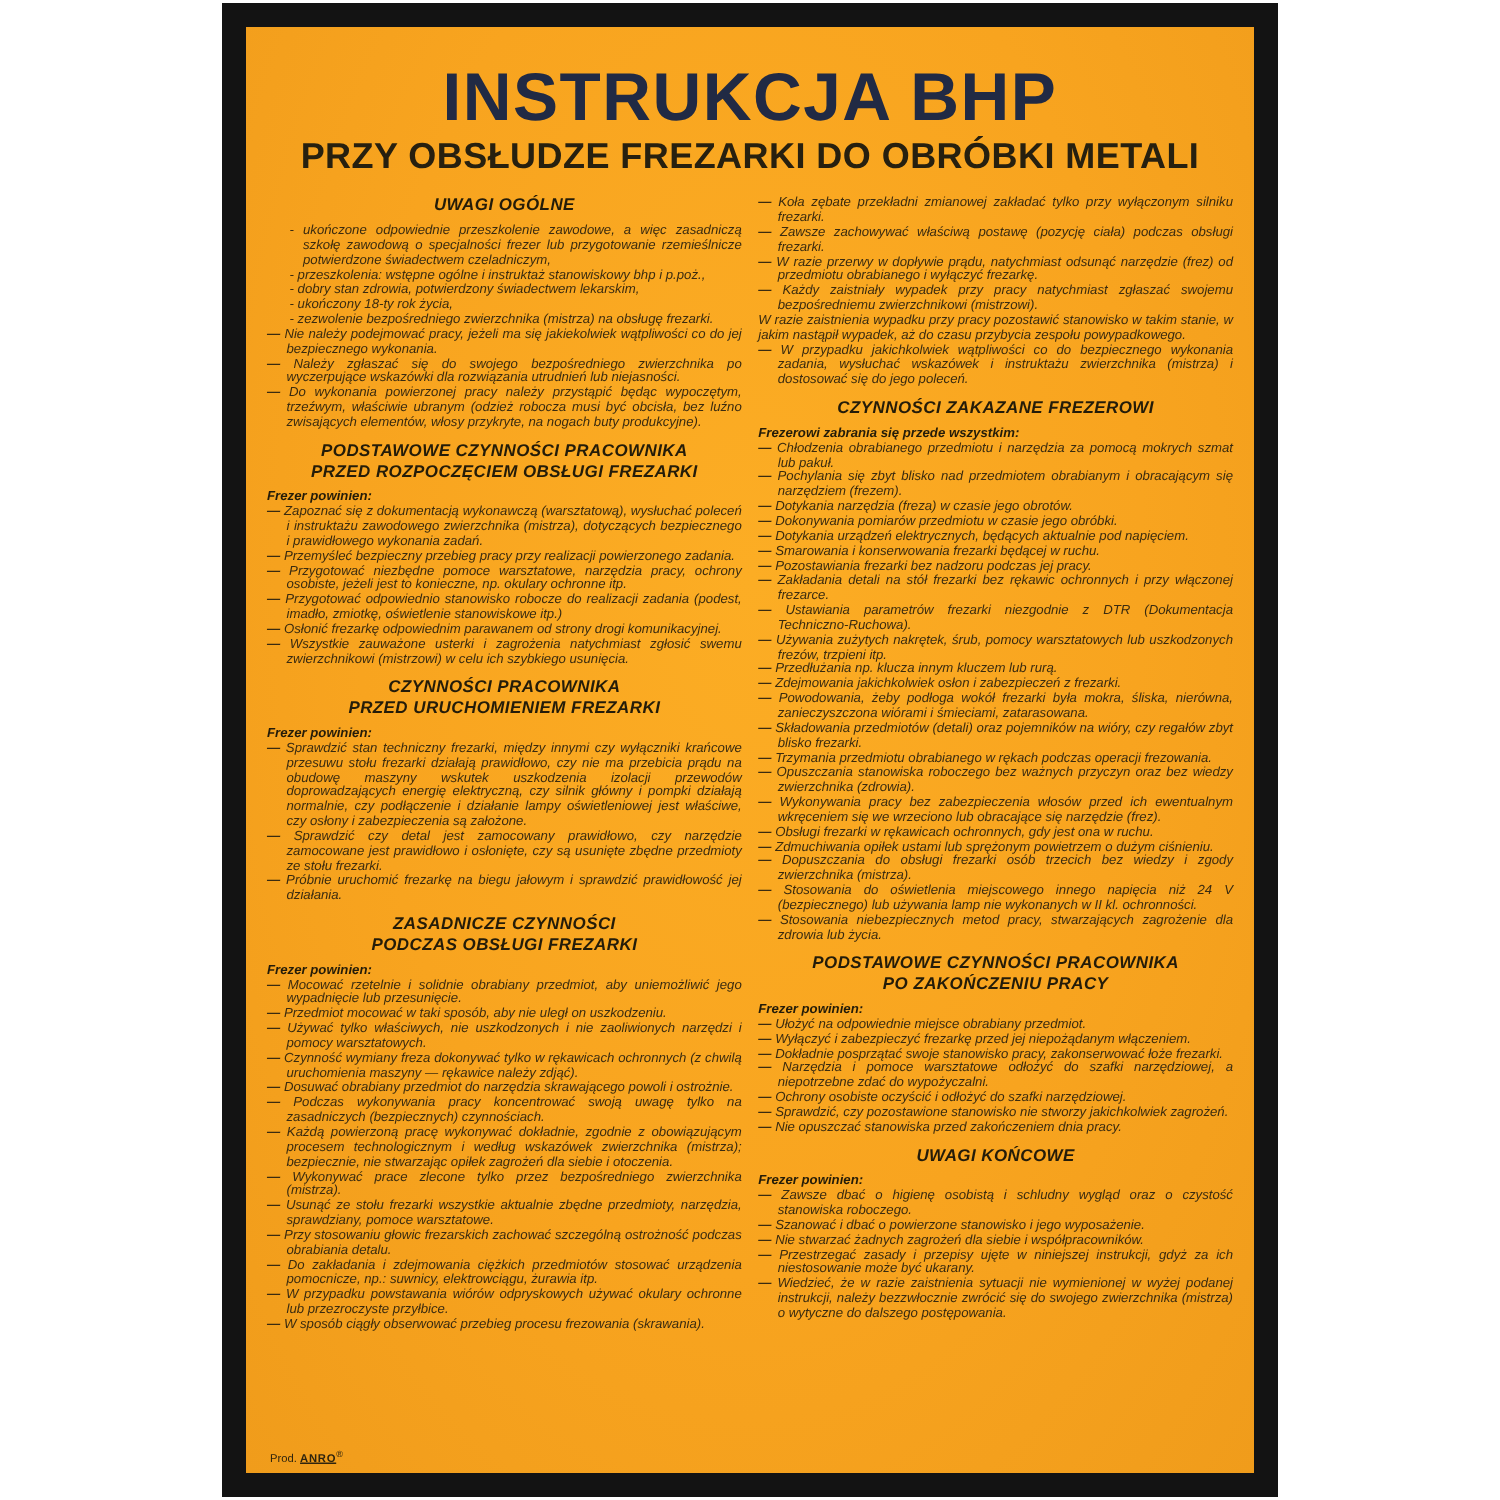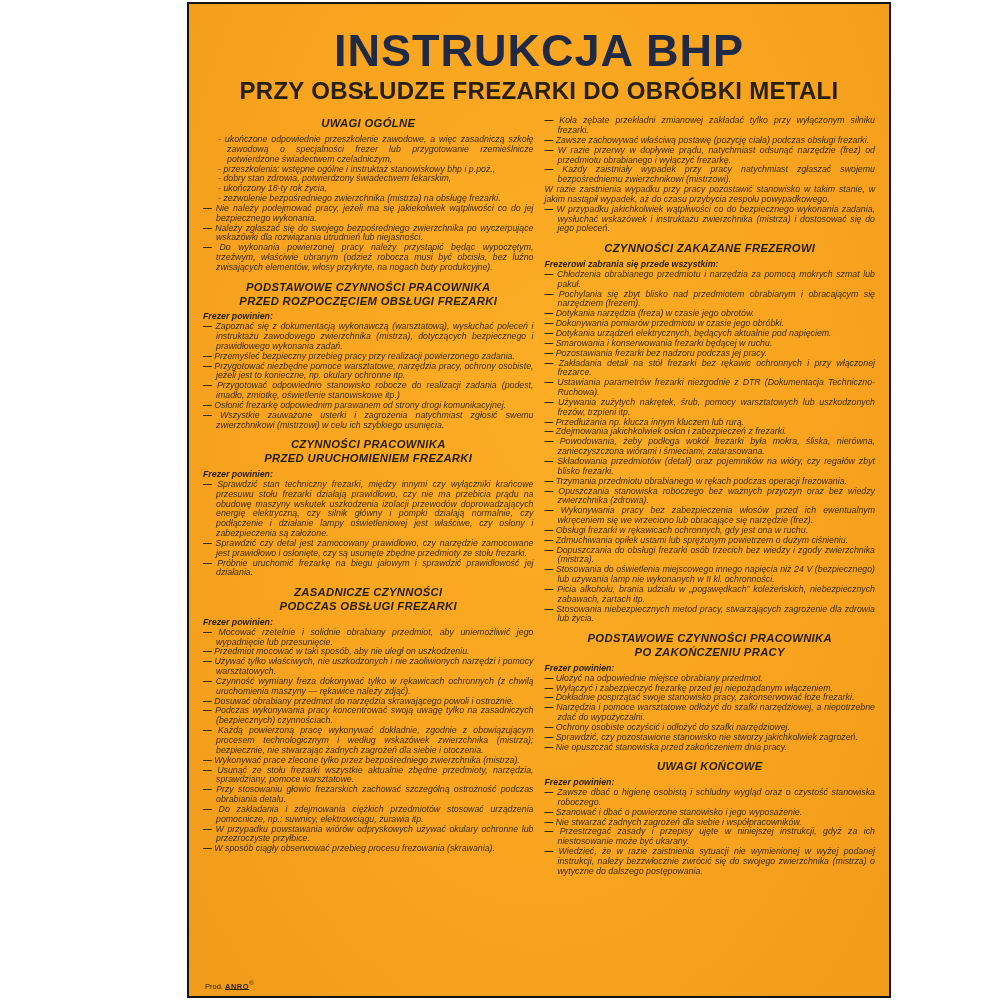--- a/index.html
+++ b/index.html
@@ -2,21 +2,21 @@
 <html lang="pl"><head>
 <meta charset="utf-8">
 <style>
   html,body{margin:0;padding:0;}
   body{
     width:1000px;height:1000px;position:relative;background:#ffffff;
     font-family:"Liberation Sans","DejaVu Sans",sans-serif;overflow:hidden;
   }
   .frame{
     position:absolute;left:148px;top:2px;width:704px;height:996px;
-    background:#131313;box-sizing:border-box;padding:2px;margin-left:39px;
+    background:#131313;box-sizing:border-box;padding:16px;
   }
   .sheet{
     width:100%;height:100%;box-sizing:border-box;
     background:radial-gradient(ellipse at 50% 38%, #fcad24 0%, #f8a41f 55%, #f09c1b 100%);
     padding:6px 14px 4px 14px;position:relative;overflow:hidden;
   }
   .title-block{text-align:center;margin-top:18px;}
   .main-title{
     font-size:45px;font-weight:bold;letter-spacing:1px;color:#212a44;
     line-height:1.0;margin:0;
@@ -105,21 +105,21 @@
               <div>ZASADNICZE CZYNNOŚCI</div>
               <div>PODCZAS OBSŁUGI FREZARKI</div>
             </h3>
             <div class="lead">Frezer powinien:</div>
             <div class="item"><span class="dash">— </span><span>Mocować rzetelnie i solidnie obrabiany przedmiot, aby uniemożliwić jego wypadnięcie lub przesunięcie.</span></div>
             <div class="item"><span class="dash">— </span><span>Przedmiot mocować w taki sposób, aby nie uległ on uszkodzeniu.</span></div>
             <div class="item"><span class="dash">— </span><span>Używać tylko właściwych, nie uszkodzonych i nie zaoliwionych narzędzi i pomocy warsztatowych.</span></div>
             <div class="item"><span class="dash">— </span><span>Czynność wymiany freza dokonywać tylko w rękawicach ochronnych (z chwilą uruchomienia maszyny — rękawice należy zdjąć).</span></div>
             <div class="item"><span class="dash">— </span><span>Dosuwać obrabiany przedmiot do narzędzia skrawającego powoli i ostrożnie.</span></div>
             <div class="item"><span class="dash">— </span><span>Podczas wykonywania pracy koncentrować swoją uwagę tylko na zasadniczych (bezpiecznych) czynnościach.</span></div>
-            <div class="item"><span class="dash">— </span><span>Każdą powierzoną pracę wykonywać dokładnie, zgodnie z obowiązującym procesem technologicznym i według wskazówek zwierzchnika (mistrza); bezpiecznie, nie stwarzając żadnych zagrożeń dla siebie i otoczenia.</span></div>
+            <div class="item"><span class="dash">— </span><span>Każdą powierzoną pracę wykonywać dokładnie, zgodnie z obowiązującym procesem technologicznym i według wskazówek zwierzchnika (mistrza); bezpiecznie, nie stwarzając opiłek zagrożeń dla siebie i otoczenia.</span></div>
             <div class="item"><span class="dash">— </span><span>Wykonywać prace zlecone tylko przez bezpośredniego zwierzchnika (mistrza).</span></div>
             <div class="item"><span class="dash">— </span><span>Usunąć ze stołu frezarki wszystkie aktualnie zbędne przedmioty, narzędzia, sprawdziany, pomoce warsztatowe.</span></div>
             <div class="item"><span class="dash">— </span><span>Przy stosowaniu głowic frezarskich zachować szczególną ostrożność podczas obrabiania detalu.</span></div>
             <div class="item"><span class="dash">— </span><span>Do zakładania i zdejmowania ciężkich przedmiotów stosować urządzenia pomocnicze, np.: suwnicy, elektrowciągu, żurawia itp.</span></div>
             <div class="item"><span class="dash">— </span><span>W przypadku powstawania wiórów odpryskowych używać okulary ochronne lub przezroczyste przyłbice.</span></div>
             <div class="item"><span class="dash">— </span><span>W sposób ciągły obserwować przebieg procesu frezowania (skrawania).</span></div>
           </div>
         </div>
       <div class="col">
           <div class="poster-section">
@@ -149,21 +149,20 @@
             <div class="item"><span class="dash">— </span><span>Zdejmowania jakichkolwiek osłon i zabezpieczeń z frezarki.</span></div>
             <div class="item"><span class="dash">— </span><span>Powodowania, żeby podłoga wokół frezarki była mokra, śliska, nierówna, zanieczyszczona wiórami i śmieciami, zatarasowana.</span></div>
             <div class="item"><span class="dash">— </span><span>Składowania przedmiotów (detali) oraz pojemników na wióry, czy regałów zbyt blisko frezarki.</span></div>
             <div class="item"><span class="dash">— </span><span>Trzymania przedmiotu obrabianego w rękach podczas operacji frezowania.</span></div>
             <div class="item"><span class="dash">— </span><span>Opuszczania stanowiska roboczego bez ważnych przyczyn oraz bez wiedzy zwierzchnika (zdrowia).</span></div>
             <div class="item"><span class="dash">— </span><span>Wykonywania pracy bez zabezpieczenia włosów przed ich ewentualnym wkręceniem się we wrzeciono lub obracające się narzędzie (frez).</span></div>
             <div class="item"><span class="dash">— </span><span>Obsługi frezarki w rękawicach ochronnych, gdy jest ona w ruchu.</span></div>
             <div class="item"><span class="dash">— </span><span>Zdmuchiwania opiłek ustami lub sprężonym powietrzem o dużym ciśnieniu.</span></div>
             <div class="item"><span class="dash">— </span><span>Dopuszczania do obsługi frezarki osób trzecich bez wiedzy i zgody zwierzchnika (mistrza).</span></div>
             <div class="item"><span class="dash">— </span><span>Stosowania do oświetlenia miejscowego innego napięcia niż 24 V (bezpiecznego) lub używania lamp nie wykonanych w II kl. ochronności.</span></div>
-            <div class="item"><span class="dash">— </span><span>Picia alkoholu, brania udziału w „pogawędkach” koleżeńskich, niebezpiecznych zabawach, żartach itp.</span></div>
             <div class="item"><span class="dash">— </span><span>Stosowania niebezpiecznych metod pracy, stwarzających zagrożenie dla zdrowia lub życia.</span></div>
           </div>
           <div class="poster-section">
             <h3 class="sec-heading">
               <div>PODSTAWOWE CZYNNOŚCI PRACOWNIKA</div>
               <div>PO ZAKOŃCZENIU PRACY</div>
             </h3>
             <div class="lead">Frezer powinien:</div>
             <div class="item"><span class="dash">— </span><span>Ułożyć na odpowiednie miejsce obrabiany przedmiot.</span></div>
             <div class="item"><span class="dash">— </span><span>Wyłączyć i zabezpieczyć frezarkę przed jej niepożądanym włączeniem.</span></div>

